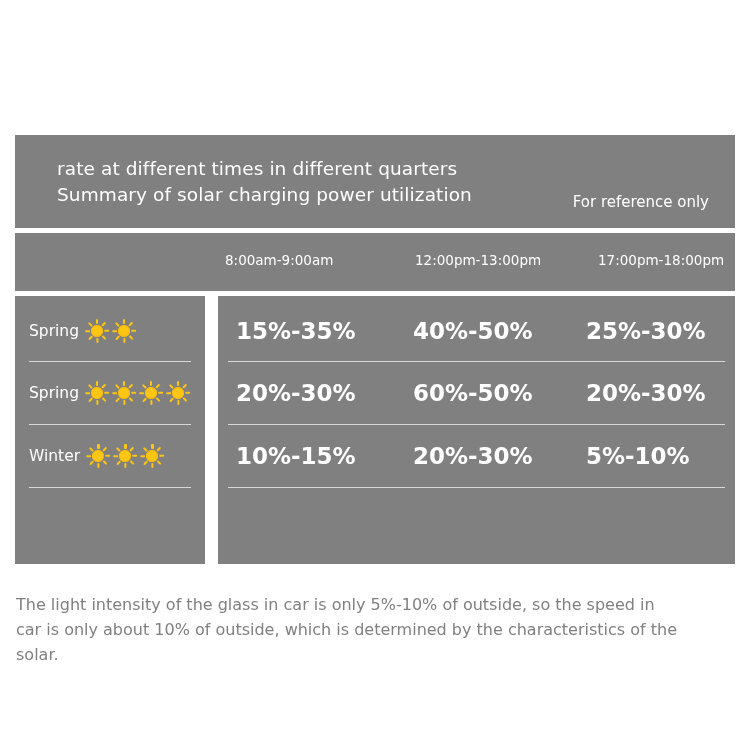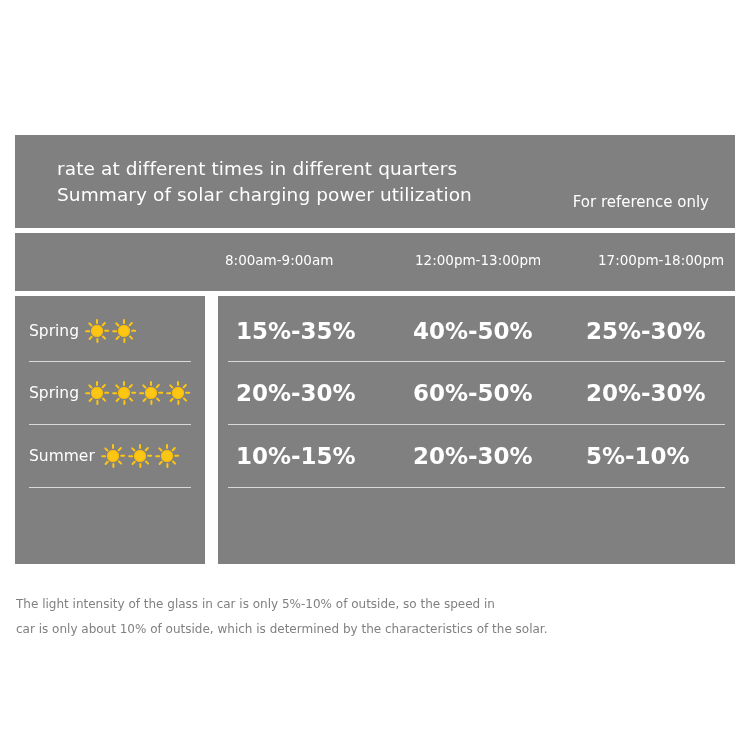--- a/index.html
+++ b/index.html
@@ -154,21 +154,21 @@
   .vc1 { left: 8px; }
   .vc2 { left: 185px; }
   .vc3 { left: 358px; }
 
   
   .footnote {
     position: absolute;
     left: 16px;
     top: 592px;
     width: 700px;
-    font-size: 12px;
+    font-size: 16px;
     line-height: 25px;
     color: #808080;
   }
   .footnote .line { display: block; }
 </style>
 </head>
 <body>
 
 <div class="page">
 
@@ -257,21 +257,21 @@
             <span class="ray" style="transform: rotate(90deg);"></span>
             <span class="ray" style="transform: rotate(135deg);"></span>
             <span class="ray" style="transform: rotate(180deg);"></span>
             <span class="ray" style="transform: rotate(225deg);"></span>
             <span class="ray" style="transform: rotate(270deg);"></span>
             <span class="ray" style="transform: rotate(315deg);"></span>
           </span>
         </span>
     </div>
     <div class="q-row">
-      <span class="q-label">Summer</span>
+      <span class="q-label">Winter</span>
       <span class="suns">
           <span class="sun">
             <span class="core"></span>
             <span class="ray" style="transform: rotate(0deg);"></span>
             <span class="ray" style="transform: rotate(45deg);"></span>
             <span class="ray" style="transform: rotate(90deg);"></span>
             <span class="ray" style="transform: rotate(135deg);"></span>
             <span class="ray" style="transform: rotate(180deg);"></span>
             <span class="ray" style="transform: rotate(225deg);"></span>
             <span class="ray" style="transform: rotate(270deg);"></span>

